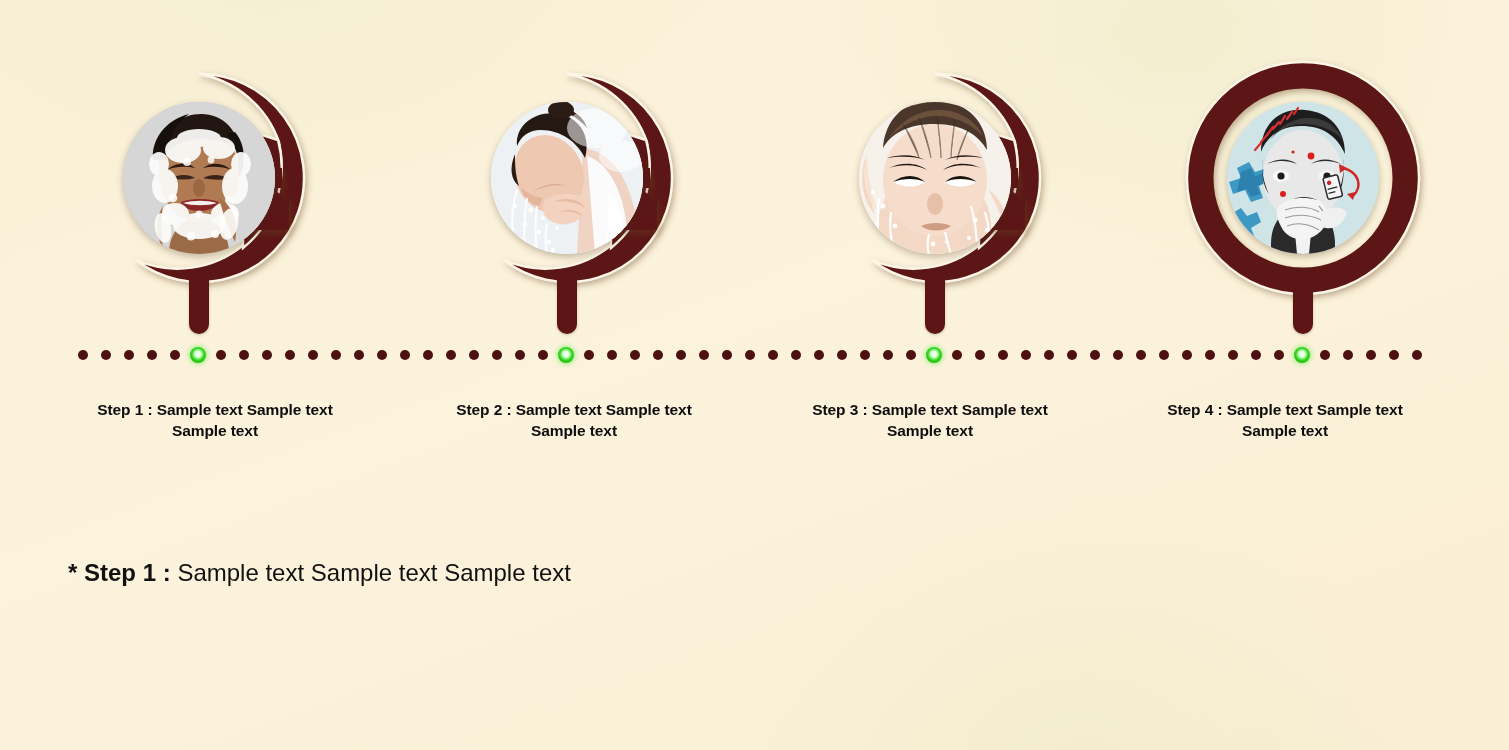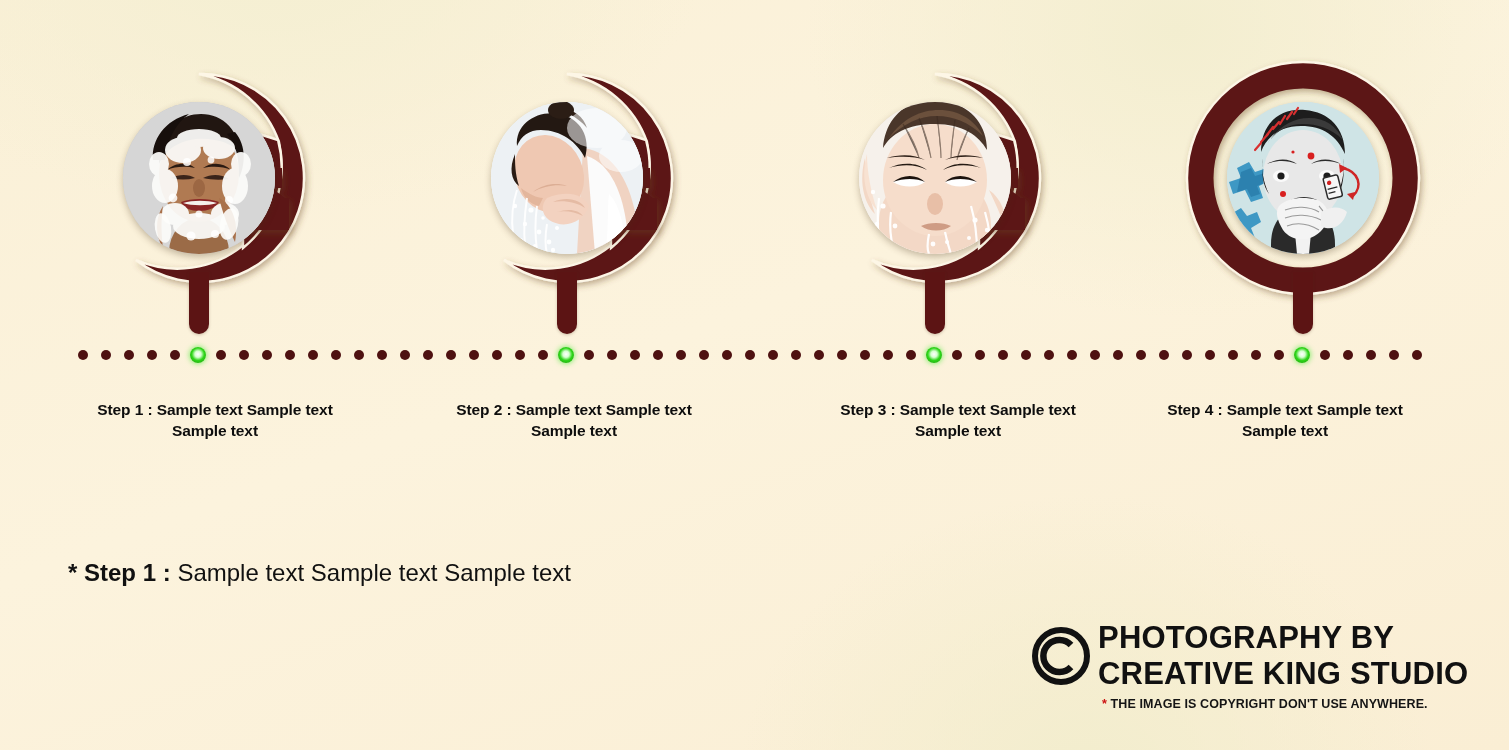--- a/index.html
+++ b/index.html
@@ -572,47 +572,32 @@
     </div>
 
   <div class="caption" style="left:45px;">
     <span>Step 1 : Sample text Sample text</span><br>
     <span>Sample text</span>
   </div>
   <div class="caption" style="left:404px;">
     <span>Step 2 : Sample text Sample text</span><br>
     <span>Sample text</span>
   </div>
-  <div class="caption" style="left:788px;">
+  <div class="caption" style="left:760px;">
     <span>Step 3 : Sample text Sample text</span><br>
     <span>Sample text</span>
   </div>
   <div class="caption" style="left:1115px;">
     <span>Step 4 : Sample text Sample text</span><br>
     <span>Sample text</span>
   </div>
 
 
   <div class="howto-list">
     <div class="howto-row">
       <span class="ast">*</span>
       <span class="step">Step 1 :</span>
       <span class="body">Sample text Sample text Sample text</span>
     </div>
   </div>
 
-  <div class="watermark">
-    <div class="wm-c">
-      <svg width="58" height="58" viewBox="0 0 58 58">
-        <circle cx="29" cy="29" r="26" fill="none" stroke="#111111" stroke-width="6"></circle>
-        <path d="M39,18 A16,16 0 1 0 39,40" fill="none" stroke="#111111" stroke-width="6.5" stroke-linecap="butt"></path>
-      </svg>
-    </div>
-    <div class="wm-lines">
-      <div class="wm-line">PHOTOGRAPHY BY</div>
-      <div class="wm-line">CREATIVE KING STUDIO</div>
-    </div>
-    <div class="wm-note">
-      <span class="redstar">*</span><span> THE IMAGE IS COPYRIGHT DON'T USE ANYWHERE.</span>
-    </div>
-  </div>
 
 </div>
 
 </body></html>

